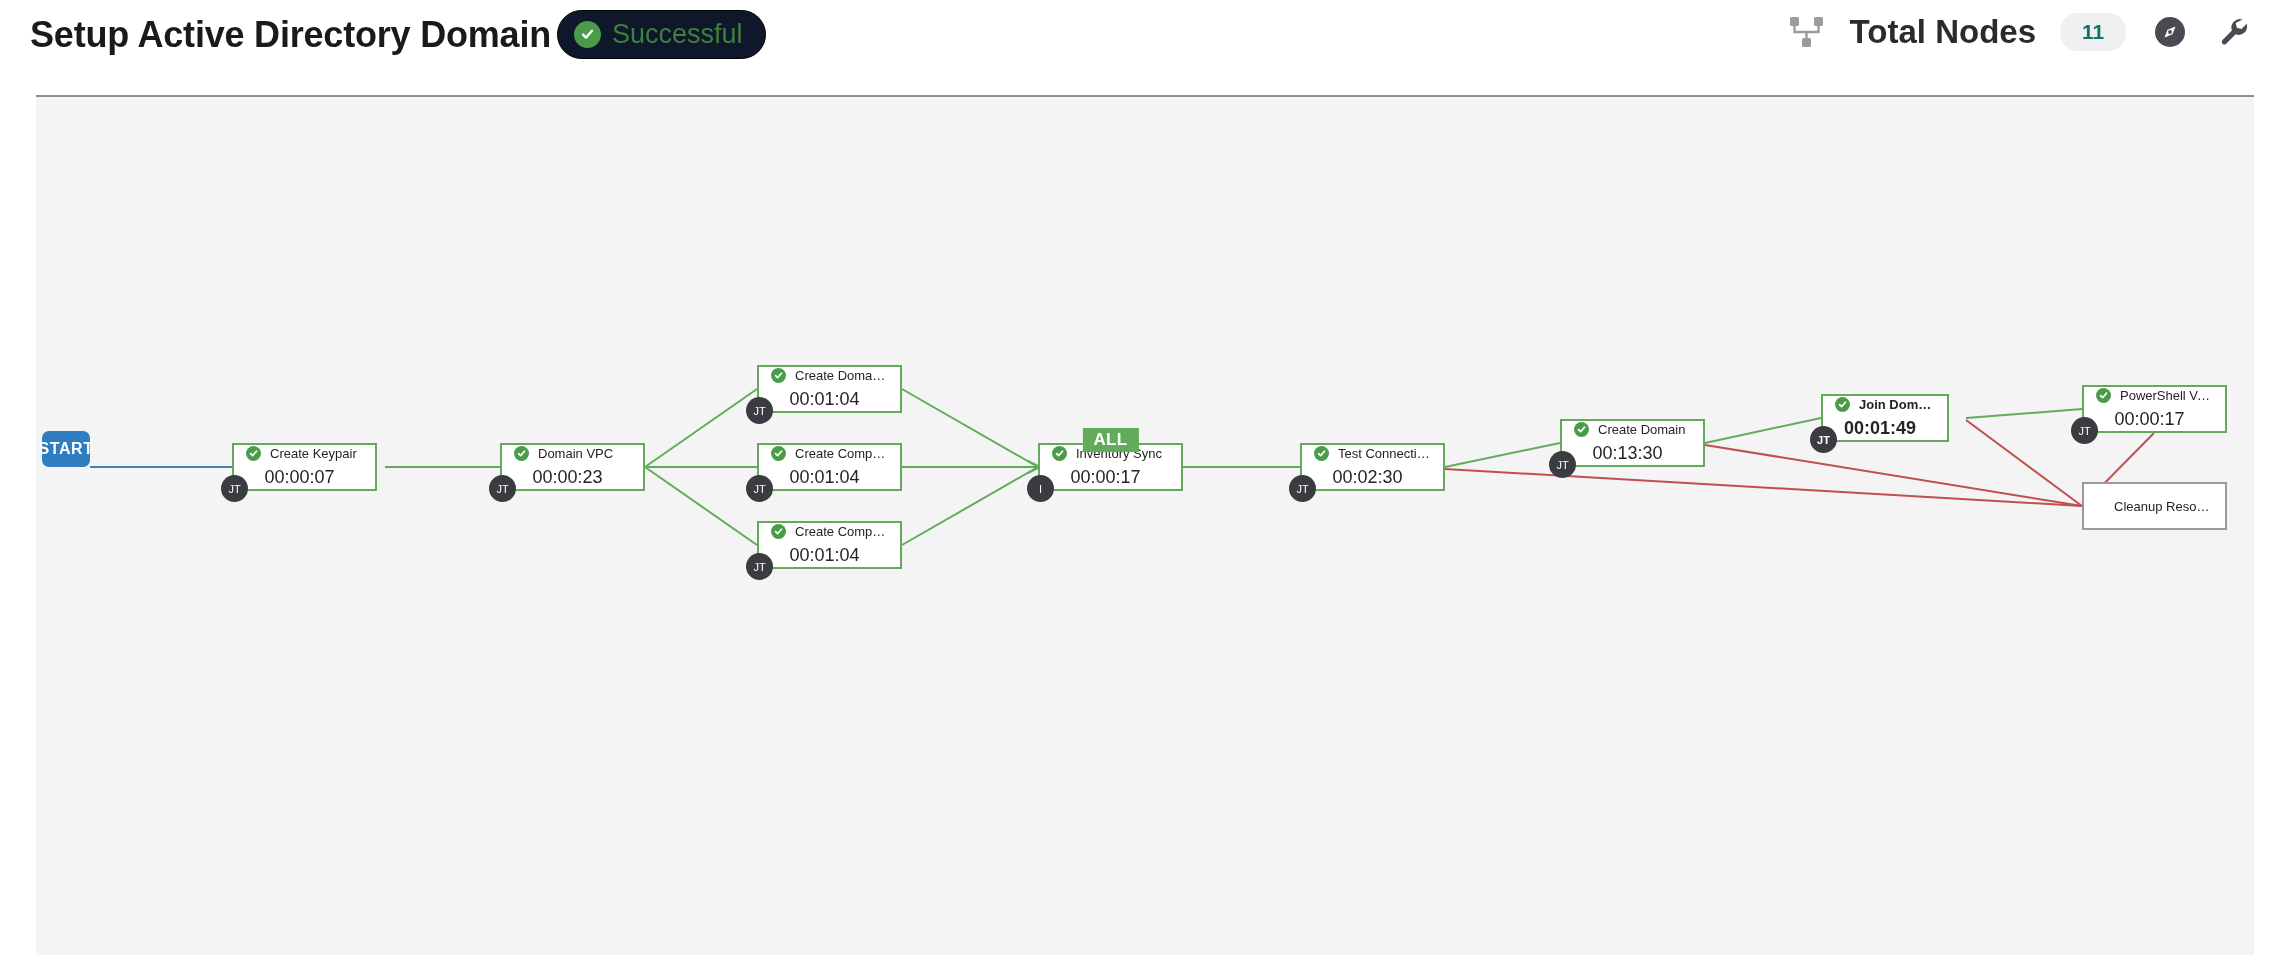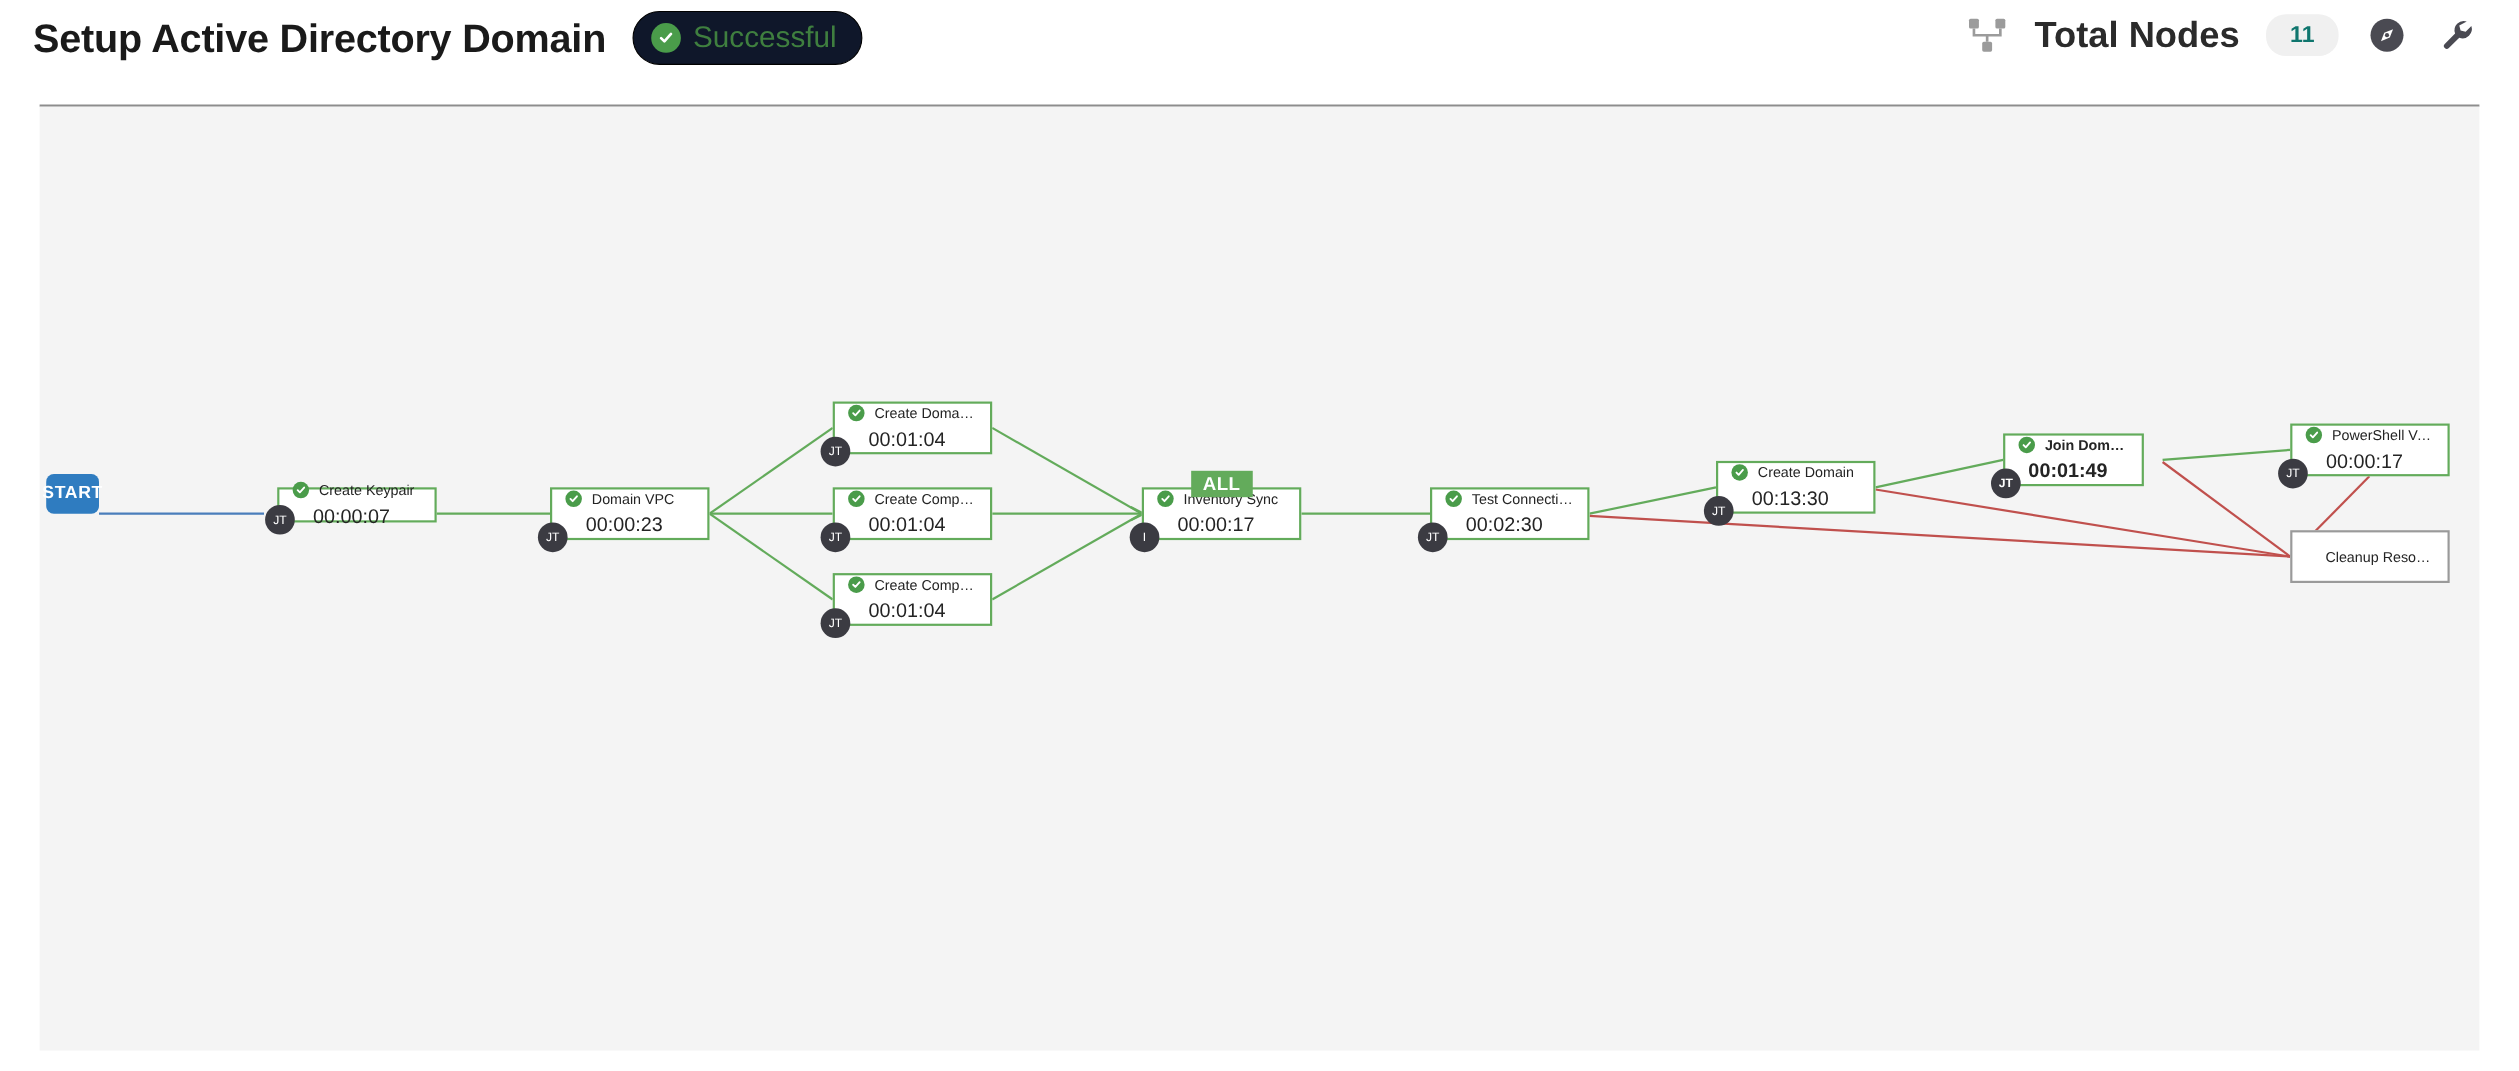--- a/index.html
+++ b/index.html
@@ -14,21 +14,21 @@
   
   .header {
     position: absolute;
     left: 0; top: 0;
     width: 2290px; height: 96px;
     background: #ffffff;
   }
   .header-left {
     position: absolute;
     left: 30px; top: 10px;
-    display: flex; align-items: center; gap: 24px;
+    display: flex; align-items: center; gap: 6px;
   }
   .page-title {
     font-size: 36px;
     font-weight: bold;
     color: #1a1a1a;
     letter-spacing: -0.2px;
     white-space: nowrap;
   }
   .status-pill {
     display: flex; align-items: center; gap: 11px;
@@ -238,21 +238,21 @@
     <path d="M1669 348 L2046 409" stroke="#c0504d" stroke-width="2" fill="none"></path>
     <path d="M1930 323 L2046 409" stroke="#c0504d" stroke-width="2" fill="none"></path>
     <path d="M2118 336 L2046 409" stroke="#c0504d" stroke-width="2" fill="none"></path>
   </svg>
 
   <div class="start-node" style="left:6px; top:334px; width:48px; height:36px;">
     <span>START</span>
   </div>
 
   <div id="node-layer">
-      <div class="node" style="left: 216px; top: 346px; width: 145px; height: 32px;">
+      <div class="node" style="left: 196px; top: 346px; width: 145px; height: 48px;">
         <div class="node-title-row">
           <span class="node-check">
             <svg width="11" height="11" viewBox="0 0 11 11">
               <path d="M2.6 5.6 L4.6 7.6 L8.5 3.2" fill="none" stroke="#ffffff" stroke-width="1.7" stroke-linecap="round" stroke-linejoin="round"></path>
             </svg>
           </span>
           <span class="node-title">Create Keypair</span>
         </div>
         <div class="node-time">00:00:07</div>
         <div class="node-badge">JT</div>

